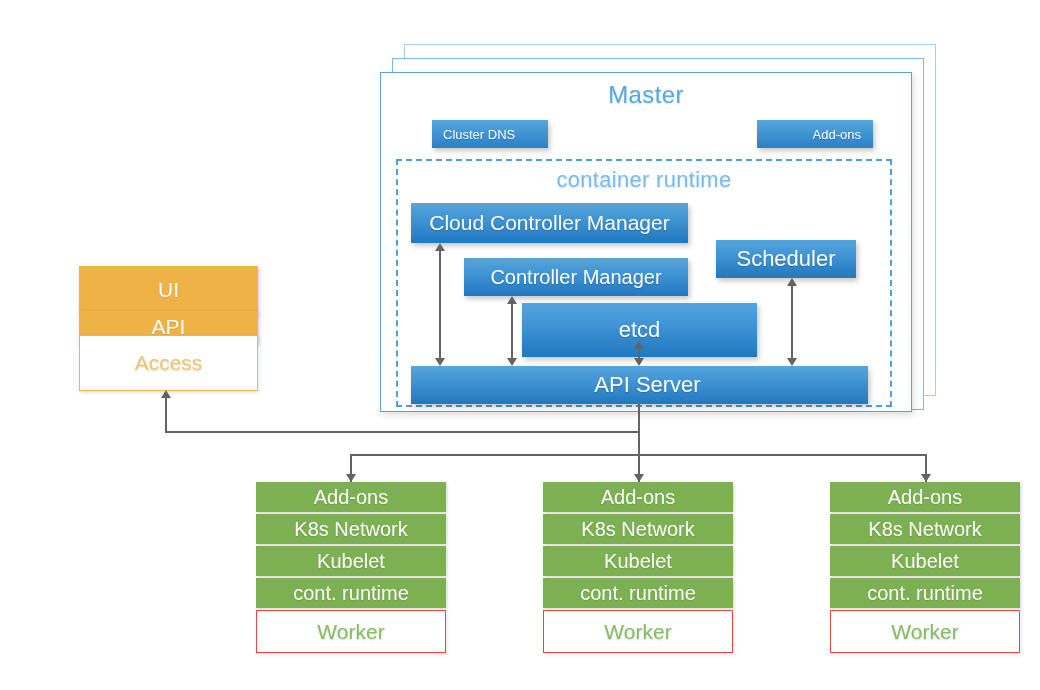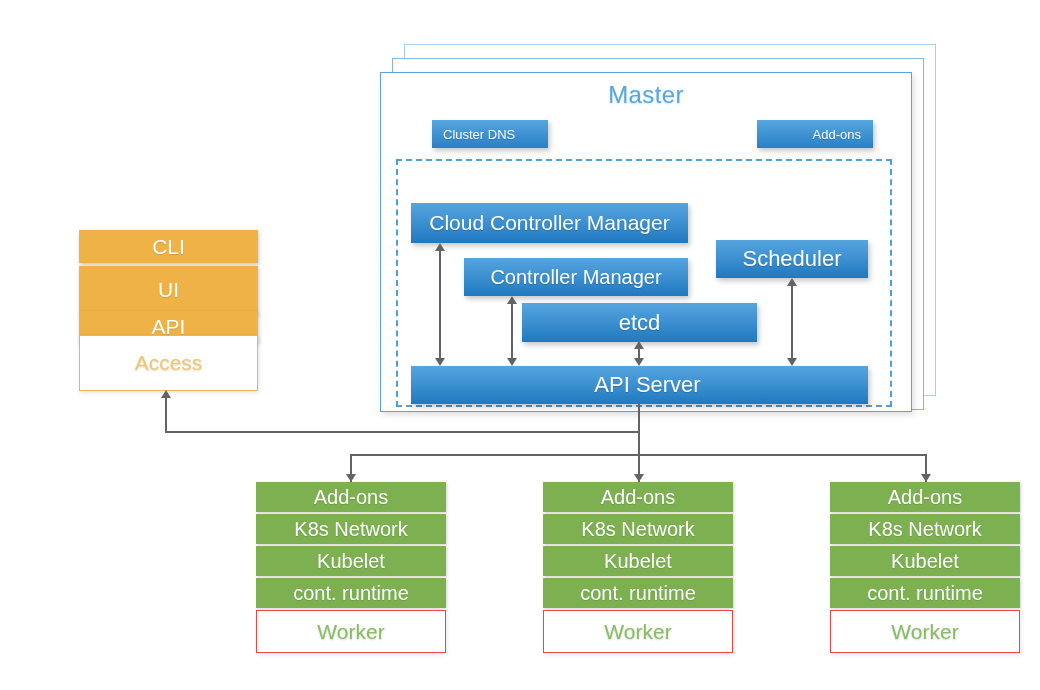--- a/index.html
+++ b/index.html
@@ -84,22 +84,22 @@
   .bluebox.small {
     font-size: 13px;
     background: linear-gradient(to bottom, #57a7df 0%, #3f93d3 50%, #2a80c6 100%);
   }
 
   #box-cluster-dns { left: 432px; top: 120px; width: 116px; height: 28px; justify-content: flex-start; padding-left: 11px; }
   #box-addons-master { left: 757px; top: 120px; width: 116px; height: 28px; justify-content: flex-end; padding-right: 12px; }
 
   #box-ccm        { left: 411px; top: 203px; width: 277px; height: 40px; font-size: 21px; }
   #box-cm         { left: 464px; top: 258px; width: 224px; height: 38px; font-size: 20px; }
-  #box-scheduler  { left: 716px; top: 240px; width: 152px; height: 38px; font-size: 22px; }
-  #box-etcd       { left: 522px; top: 303px; width: 235px; height: 39px; font-size: 22px; }
+  #box-scheduler  { left: 716px; top: 240px; width: 140px; height: 38px; font-size: 22px; }
+  #box-etcd       { left: 522px; top: 303px; width: 235px; height: 54px; font-size: 22px; }
   #box-apiserver  { left: 411px; top: 366px; width: 457px; height: 38px; font-size: 22px; padding-left: 16px; }
 
   
   .vline {
     position: absolute;
     width: 2px;
     background: #636363;
   }
   .arrowhead {
     position: absolute;
@@ -194,20 +194,21 @@
   <div class="master-card back2"></div>
   <div class="master-card back1"></div>
   <div class="master-card front"></div>
 
   <div class="master-title">Master</div>
 
   <div class="bluebox small" id="box-cluster-dns">Cluster DNS</div>
   <div class="bluebox small" id="box-addons-master">Add-ons</div>
 
   <div class="runtime-box"></div>
+  <div class="runtime-title">container runtime</div>
 
   <div class="bluebox" id="box-ccm">Cloud Controller Manager</div>
   <div class="bluebox" id="box-cm">Controller Manager</div>
   <div class="bluebox" id="box-scheduler">Scheduler</div>
   <div class="bluebox" id="box-etcd">etcd</div>
   <div class="bluebox" id="box-apiserver">API Server</div>
 
   <div class="vline" style="left:439px; top:248px; height:114px;"></div>
   <div class="arrowhead up" style="left:435px; top:243px;"></div>
   <div class="arrowhead down" style="left:435px; top:358px;"></div>
@@ -217,21 +218,20 @@
   <div class="arrowhead down" style="left:507px; top:358px;"></div>
 
   <div class="vline" style="left:638px; top:346px; height:16px;"></div>
   <div class="arrowhead up" style="left:634px; top:341px;"></div>
   <div class="arrowhead down" style="left:634px; top:358px;"></div>
 
   <div class="vline" style="left:791px; top:283px; height:79px;"></div>
   <div class="arrowhead up" style="left:787px; top:278px;"></div>
   <div class="arrowhead down" style="left:787px; top:358px;"></div>
 
-  <div class="orangebox" id="box-cli">CLI</div>
   <div class="orangebox" id="box-ui">UI</div>
   <div class="orangebox" id="box-api">API</div>
   <div id="box-access">Access</div>
 
   <div class="vline" style="left:638px; top:404px; height:78px;"></div>
   <div class="arrowhead down" style="left:634px; top:474px;"></div>
 
   <div class="hline" style="left:165px; top:431px; width:474px;"></div>
   <div class="vline" style="left:165px; top:398px; height:34px;"></div>
   <div class="arrowhead up" style="left:161px; top:390px;"></div>

